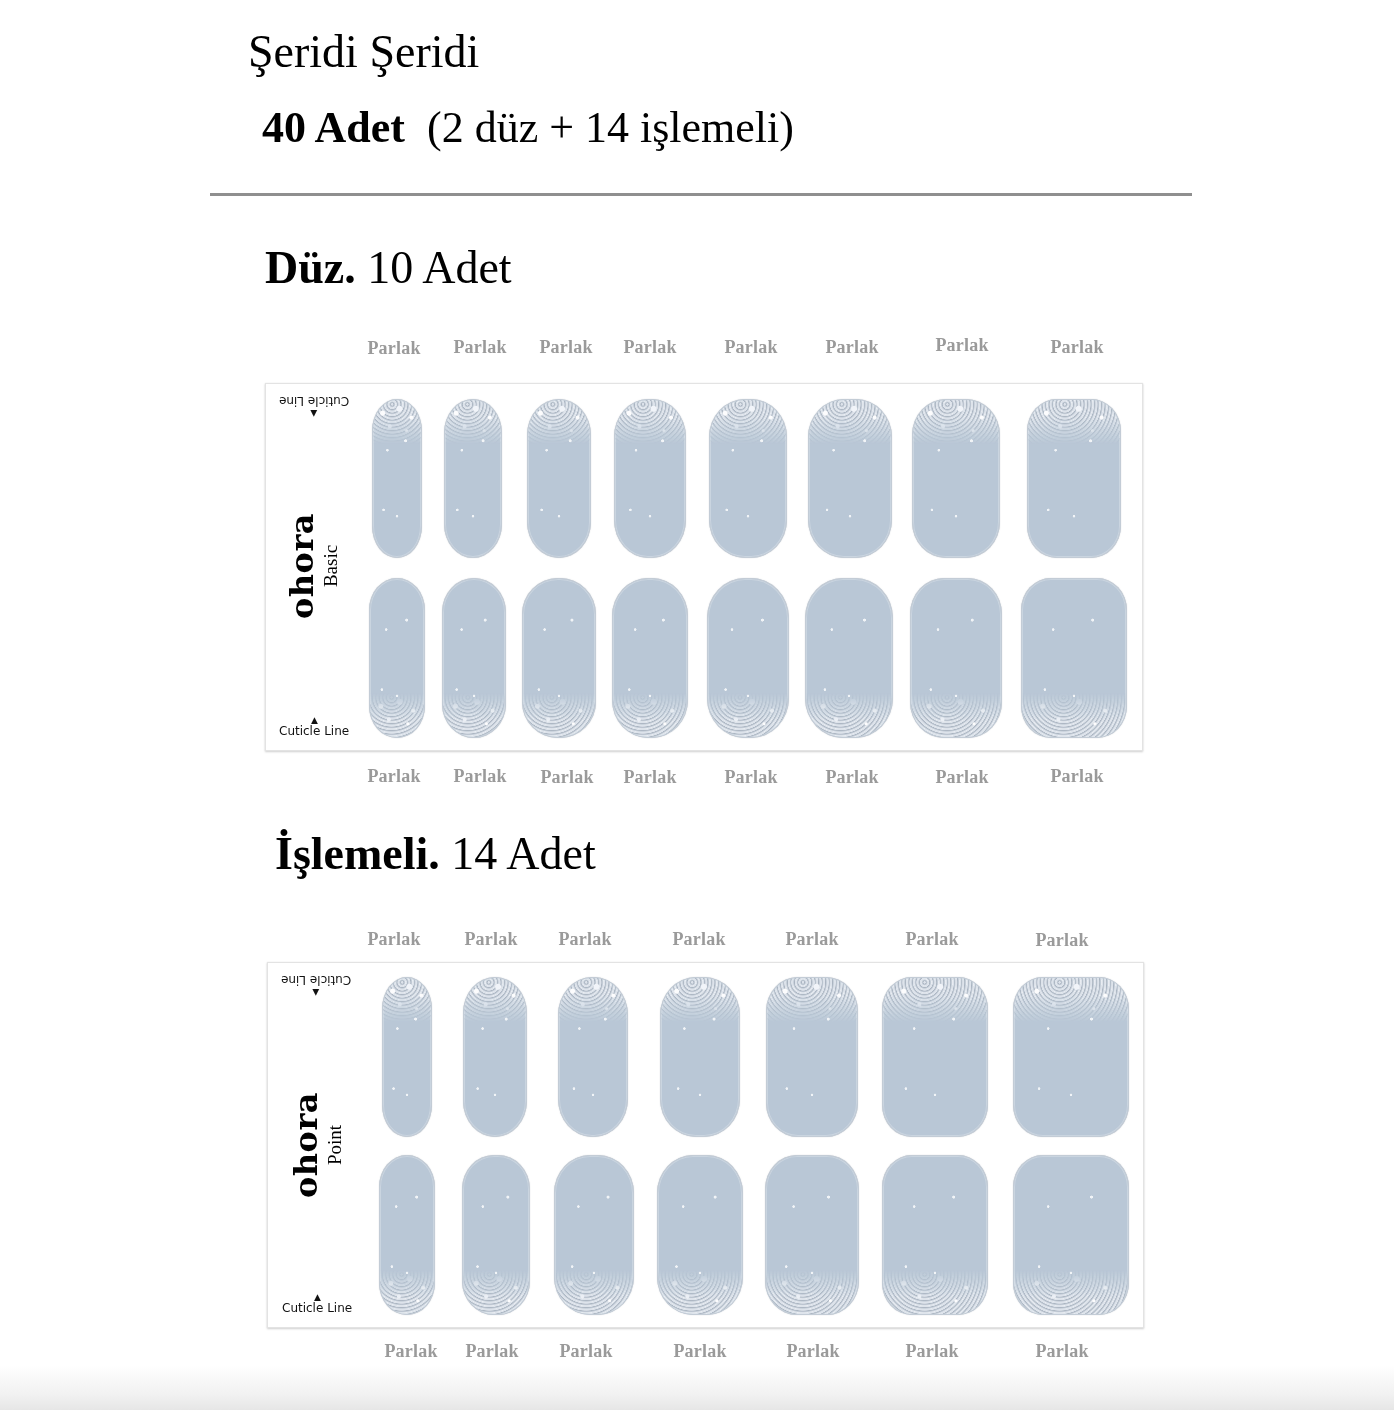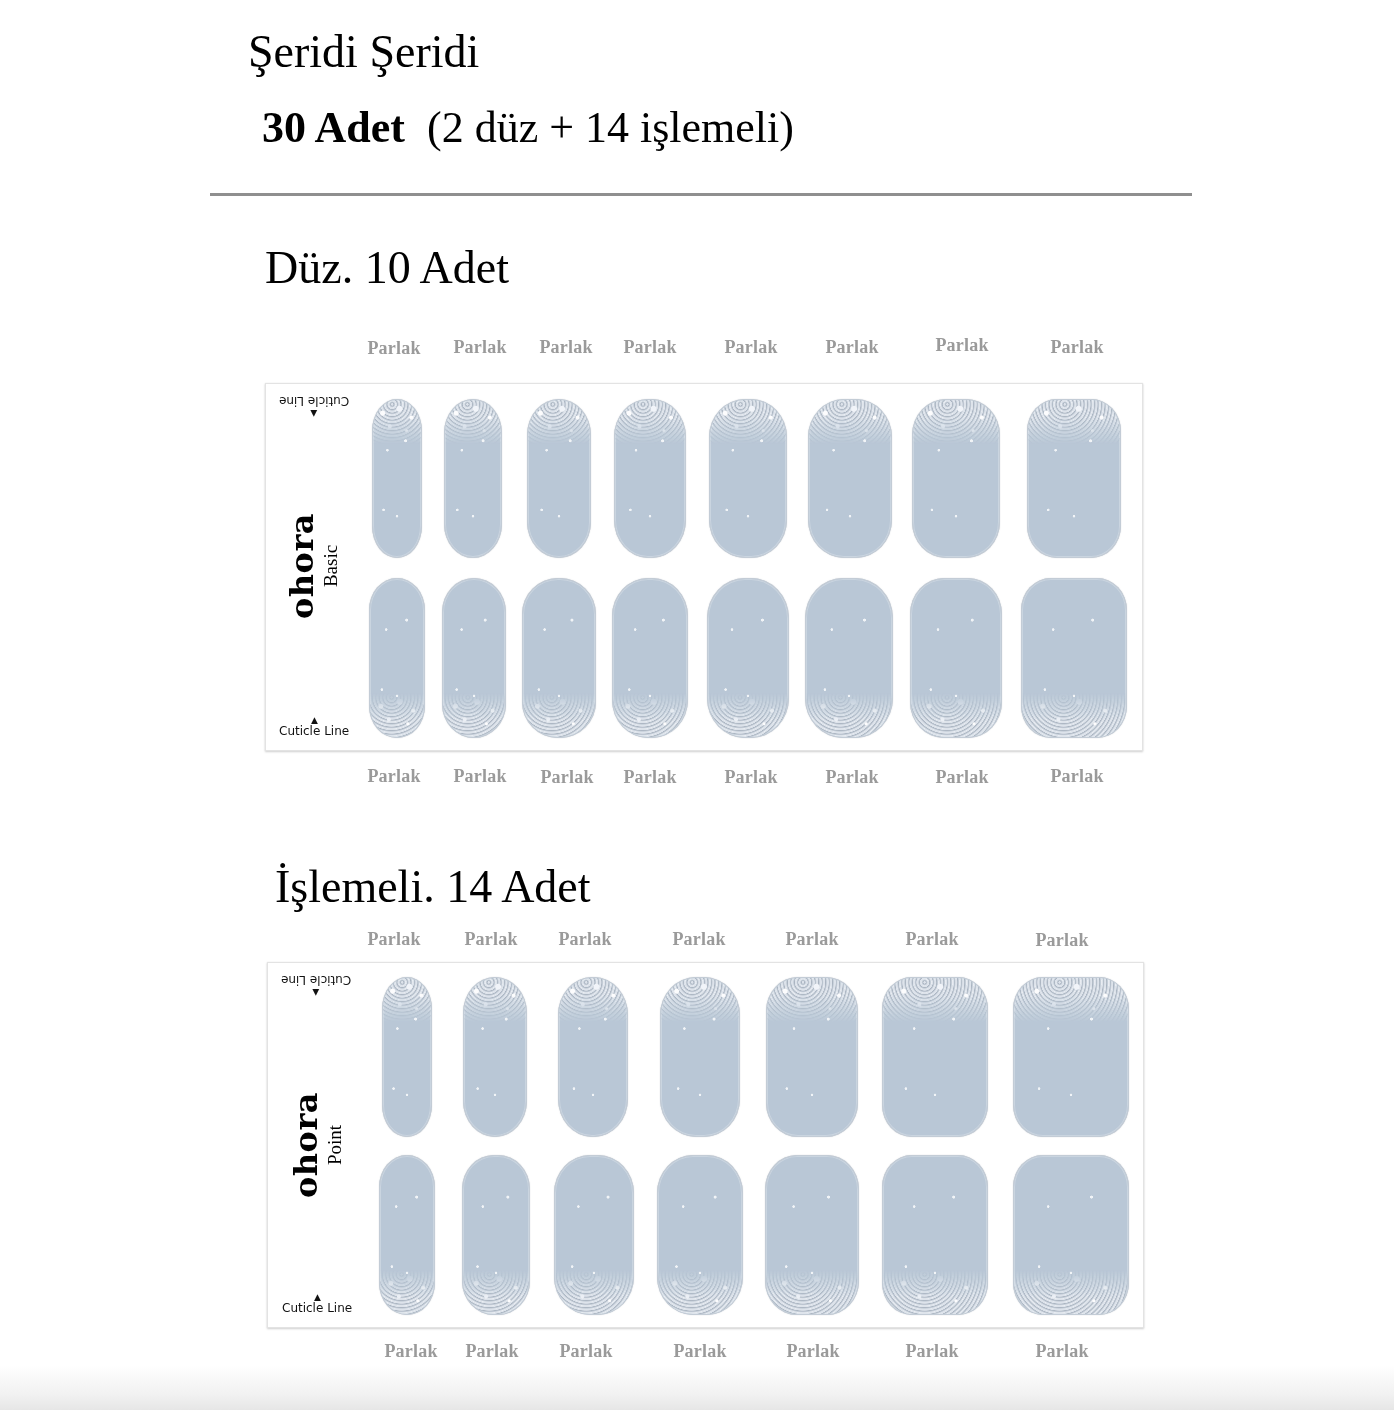--- a/index.html
+++ b/index.html
@@ -8,21 +8,21 @@
     background: linear-gradient(to bottom, #ffffff 0, #ffffff 1365px, #f1f1f1 1395px, #e6e6e6 1410px);
     font-family: "Liberation Serif", "DejaVu Serif", serif;
     color: #000;
   }
   .abs { position: absolute; }
   .title { left: 248px; top: 24px; font-size: 46px; line-height: 56px; white-space: nowrap; }
   .subtitle { left: 262px; top: 100px; font-size: 44px; line-height: 56px; white-space: nowrap; }
   .subtitle b { font-weight: bold; }
   .rule { left: 210px; top: 193px; width: 982px; height: 3px; background: #8f8f8f; }
   .section-h { font-size: 46px; line-height: 56px; white-space: nowrap; }
-  .section-h b { font-weight: normal; }
+  .section-h b { font-weight: bold; }
   .lbl {
     position: absolute; font-size: 18px; font-weight: bold; color: #9a9a9a;
     line-height: 22px; white-space: nowrap; transform: translateX(-50%);
     letter-spacing: 0.2px;
   }
   .sheet {
     position: absolute; background: #fff;
     border: 1px solid #e3e3e3;
     box-shadow: 0 1px 2px rgba(0,0,0,0.18), 0 0 1px rgba(0,0,0,0.08);
   }
@@ -67,21 +67,21 @@
       radial-gradient(circle at 50% 74%, #fff 0 1px, transparent 1.6px),
       radial-gradient(circle at 22% 70%, #fff 0 1px, transparent 1.6px);
     opacity: 0.8;
   }
 </style>
 </head>
 <body>
 
 <div class="abs title">Şeridi Şeridi</div>
 <div class="abs subtitle">
-  <b>30 Adet</b>&nbsp;&nbsp;<span>(2 düz + 14 işlemeli)</span>
+  <b>40 Adet</b>&nbsp;&nbsp;<span>(2 düz + 14 işlemeli)</span>
 </div>
 <div class="abs rule"></div>
 
 <div class="abs section-h" style="left:265px; top:240px;">
   <b>Düz.</b>&nbsp;<span>10 Adet</span>
 </div>
 
 <div>
   <span class="lbl" style="left:394px; top:337px;">Parlak</span>
   <span class="lbl" style="left:480px; top:336px;">Parlak</span>
@@ -130,21 +130,21 @@
   <span class="lbl" style="left:394px; top:765px;">Parlak</span>
   <span class="lbl" style="left:480px; top:765px;">Parlak</span>
   <span class="lbl" style="left:567px; top:766px;">Parlak</span>
   <span class="lbl" style="left:650px; top:766px;">Parlak</span>
   <span class="lbl" style="left:751px; top:766px;">Parlak</span>
   <span class="lbl" style="left:852px; top:766px;">Parlak</span>
   <span class="lbl" style="left:962px; top:766px;">Parlak</span>
   <span class="lbl" style="left:1077px; top:765px;">Parlak</span>
 </div>
 
-<div class="abs section-h" style="left:275px; top:826px;margin-top:33px;">
+<div class="abs section-h" style="left:275px; top:826px;">
   <b>İşlemeli.</b>&nbsp;<span>14 Adet</span>
 </div>
 
 <div>
   <span class="lbl" style="left:394px; top:928px;">Parlak</span>
   <span class="lbl" style="left:491px; top:928px;">Parlak</span>
   <span class="lbl" style="left:585px; top:928px;">Parlak</span>
   <span class="lbl" style="left:699px; top:928px;">Parlak</span>
   <span class="lbl" style="left:812px; top:928px;">Parlak</span>
   <span class="lbl" style="left:932px; top:928px;">Parlak</span>

